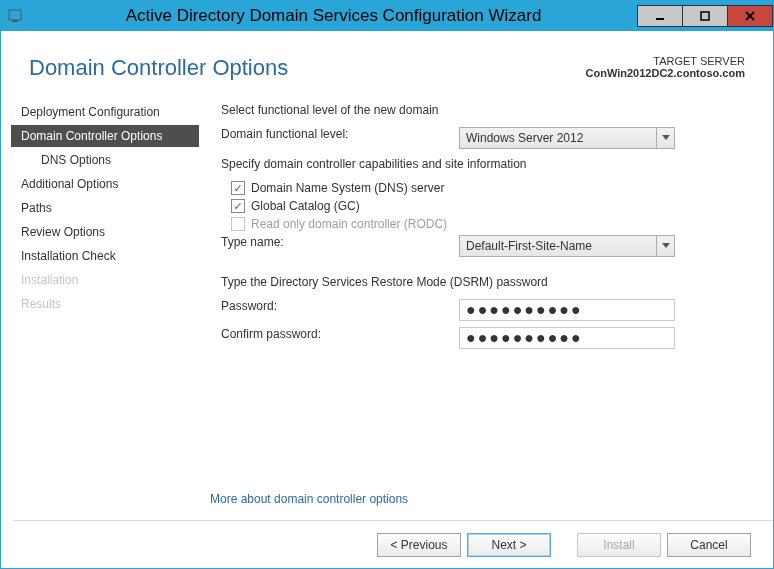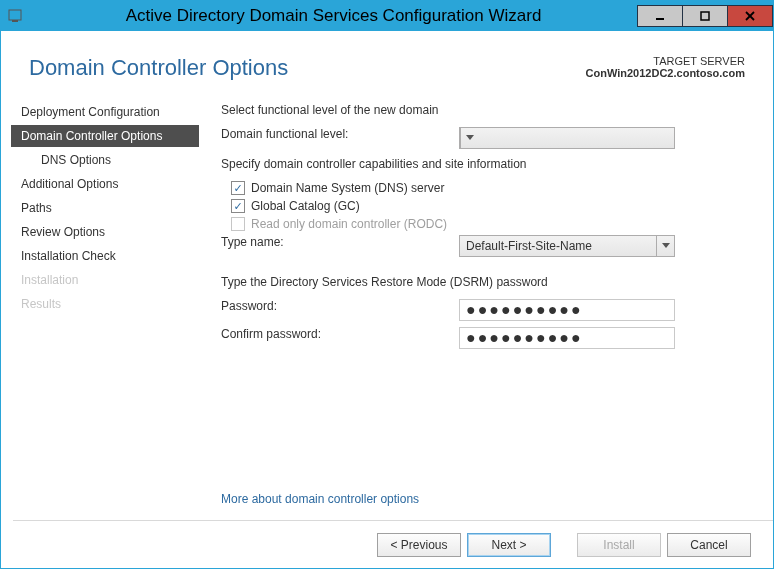--- a/index.html
+++ b/index.html
@@ -27,21 +27,21 @@
     .section-label { margin: 2px 0 10px 0; }
     .field-label { width: 216px; }
     .combo { display:flex; align-items:center; width: 216px; height: 22px; border: 1px solid #adacac; background: linear-gradient(#f2f2f2,#e6e6e6); }
     .combo .combo-text { flex:1; padding: 0 6px; font-size: 12px; color:#333; }
     .combo .combo-btn { width: 18px; height: 100%; border-left: 1px solid #adacac; display:flex; align-items:center; justify-content:center; background: linear-gradient(#f2f2f2,#e6e6e6); }
     .chk-row { display:flex; align-items:center; margin-left: 10px; margin-bottom: 4px; }
     .chk { width:14px; height:14px; border:1px solid #888; background:#fff; margin-right:6px; display:flex; align-items:center; justify-content:center; font-size:11px; color:#2d6aa0; }
     .chk.disabled { border-color:#c6c6c6; }
     .chk-row.disabled { color:#9f9f9f; }
     .pw-input { width: 216px; height: 22px; border: 1px solid #c9c9c9; padding: 0 6px; font-size: 16px; letter-spacing: 2px; display:flex; align-items:center; }
-    .link { color: #2d6aa0; font-size: 12px; cursor: pointer; position: absolute; left: 220px; bottom: 62px; }
+    .link { color: #2d6aa0; font-size: 12px; cursor: pointer; position: absolute; left: 209px; bottom: 62px; }
     .footer { position: absolute; bottom: 0; left: 12px; right: 0; height: 48px; border-top: 1px solid #d9d9d9; display:flex; justify-content:flex-end; align-items:center; padding: 0 22px; gap: 6px; }
     .btn { min-width: 84px; height: 24px; border: 1px solid #a0a0a0; background: linear-gradient(#fdfdfd,#ebebeb); font-size: 12px; color:#333; display:flex; align-items:center; justify-content:center; cursor:pointer; }
     .btn.primary { border: 1px solid #5da6d8; box-shadow: inset 0 0 0 1px #a7d3f0; }
     .btn.disabled { color:#a9a9a9; border-color:#c6c6c6; cursor: default; }
     .gap { width: 14px; }
     svg { display:block; }
   </style>
 </head>
 <body>
 
@@ -93,20 +93,21 @@
       <div class="side-item">Installation Check</div>
       <div class="side-item disabled">Installation</div>
       <div class="side-item disabled">Results</div>
     </div>
 
     <div class="main">
       <div class="section-label">Select functional level of the new domain</div>
       <div class="row">
         <div class="field-label">Domain functional level:</div>
         <div class="combo">
+          <div class="combo-text">Windows Server 2012</div>
           <div class="combo-btn">
               <svg width="8" height="6">
                 <polygon points="0,0 8,0 4,5" fill="#555"></polygon>
               </svg>
             </div>
         </div>
       </div>
 
       <div class="section-label" style="margin-top:8px;">Specify domain controller capabilities and site information</div>
       <div class="chk-row">

